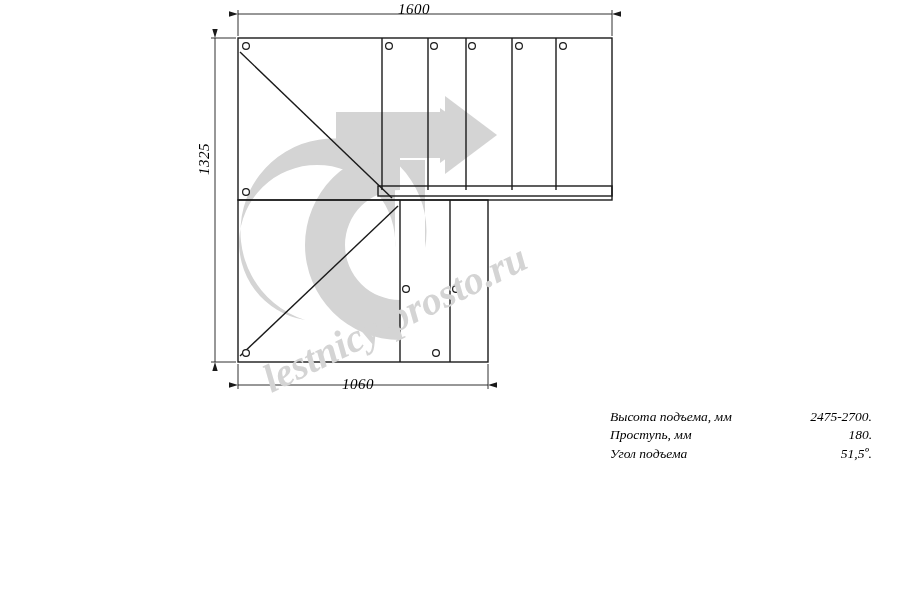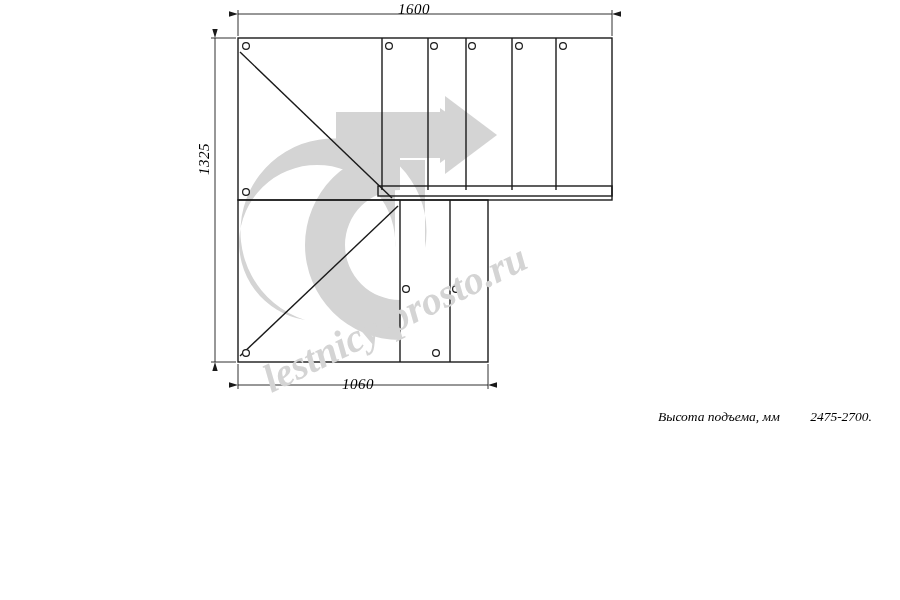--- a/index.html
+++ b/index.html
@@ -38,21 +38,20 @@
     font-style: italic;
     font-size: 13.5px;
     line-height: 18.4px;
     color: #000;
   }
   .spec-row {
     display: flex;
     justify-content: space-between;
     align-items: baseline;
     white-space: nowrap;
-    margin-left: 48px;
   }
   .spec-label {
     text-align: left;
   }
   .spec-value {
     text-align: left;
   }
   .dim-label {
     position: absolute;
     font-family: "Liberation Serif", serif;
@@ -209,15 +208,23 @@
 
   <div class="dim-label" id="dim-top-label">1600</div>
   <div class="dim-label" id="dim-bottom-label">1060</div>
   <div class="dim-label" id="dim-left-label">1325</div>
 
   <div class="spec-table">
     <div class="spec-row">
       <span class="spec-label">Высота подъема, мм</span>
       <span class="spec-value">2475-2700.</span>
     </div>
+    <div class="spec-row">
+      <span class="spec-label">Проступь, мм</span>
+      <span class="spec-value">180.</span>
+    </div>
+    <div class="spec-row">
+      <span class="spec-label">Угол подъема</span>
+      <span class="spec-value">51,5º.</span>
+    </div>
   </div>
 
 </div>
 
 </body></html>

